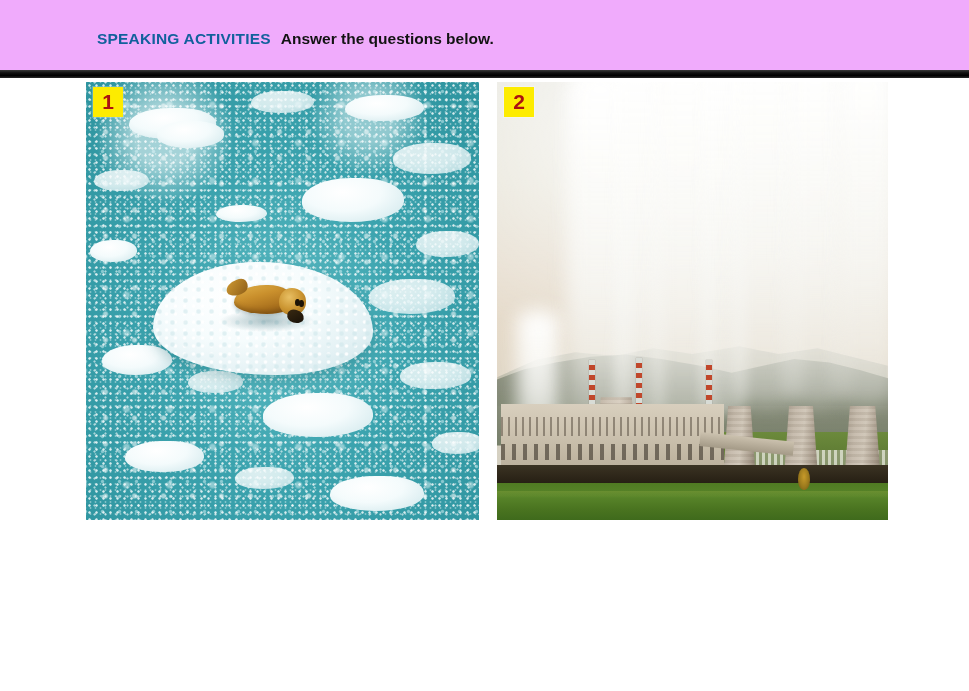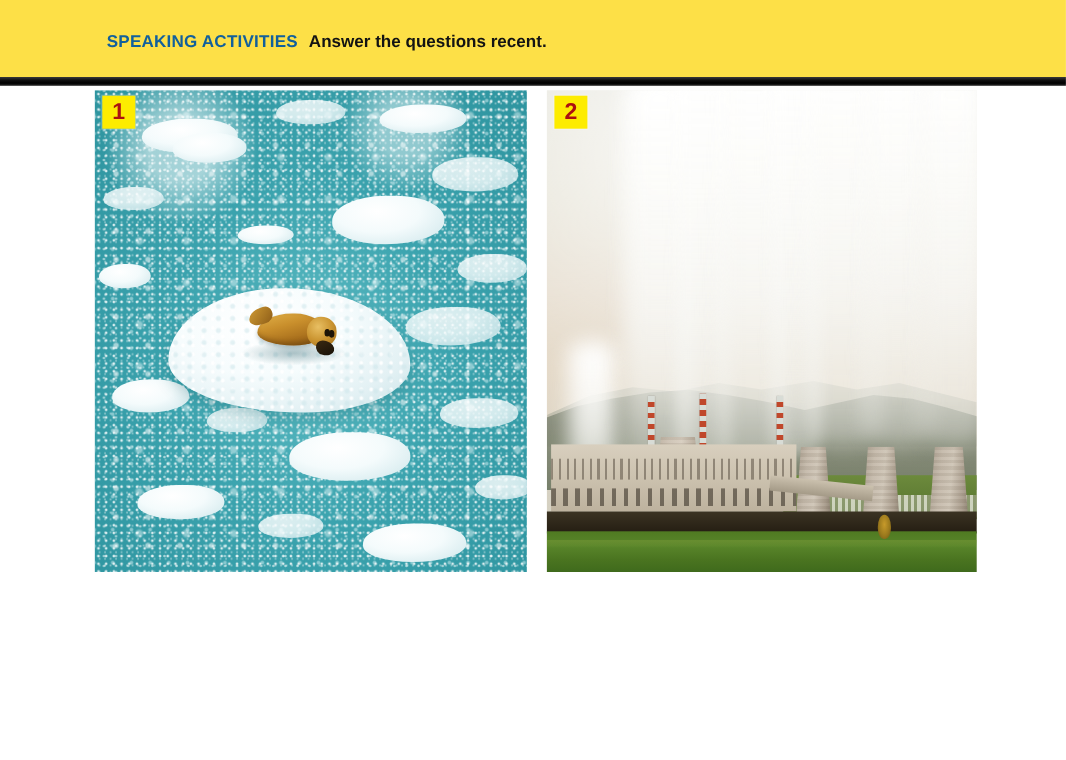--- a/index.html
+++ b/index.html
@@ -18,21 +18,21 @@
     width: 969px;
     height: 691px;
     background: #ffffff;
   }
 
   
   #header-bar {
     position: absolute;
     left: 0; top: 0;
     width: 969px; height: 70px;
-    background: #fde047;
+    background: #f0abfc;
   }
   #header-inner {
     position: absolute;
     left: 97px; top: 30px;
     display: flex;
     align-items: baseline;
     gap: 10px;
     white-space: nowrap;
   }
   #header-eyebrow {
@@ -357,21 +357,21 @@
   }
 </style>
 </head>
 <body>
 
 <div id="page">
 
   <div id="header-bar">
     <div id="header-inner">
       <span id="header-eyebrow">SPEAKING ACTIVITIES</span>
-      <span id="header-instruction">Answer the questions recent.</span>
+      <span id="header-instruction">Answer the questions below.</span>
     </div>
   </div>
 
   <div id="divider"></div>
 
   <div id="image-row">
 
     <div class="photo" id="photo-1">
       <div class="photo-scene">
         <div id="ice-base"></div>

